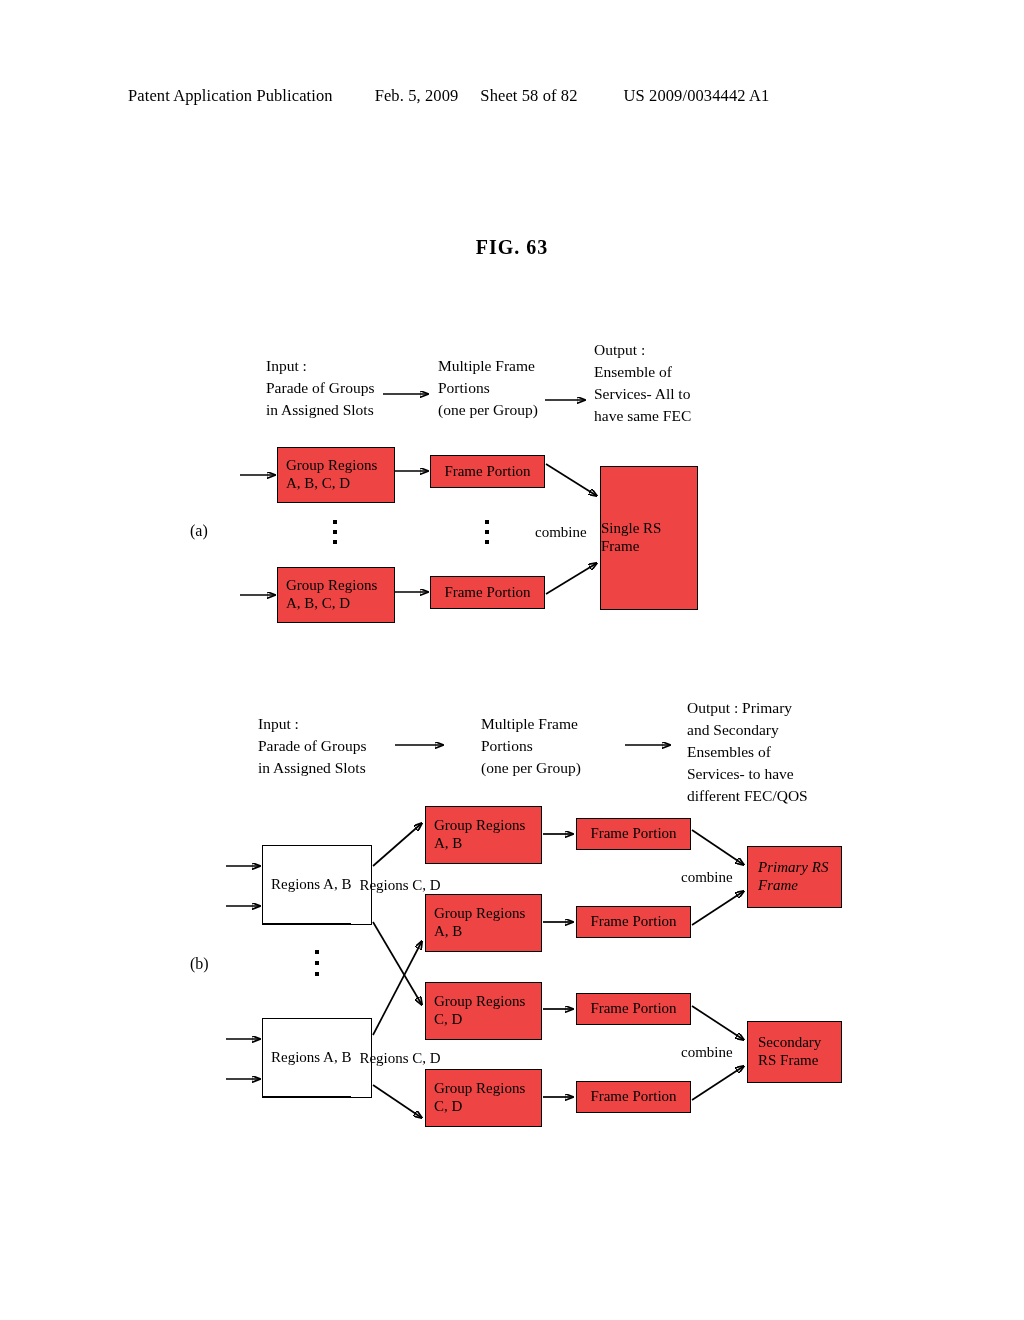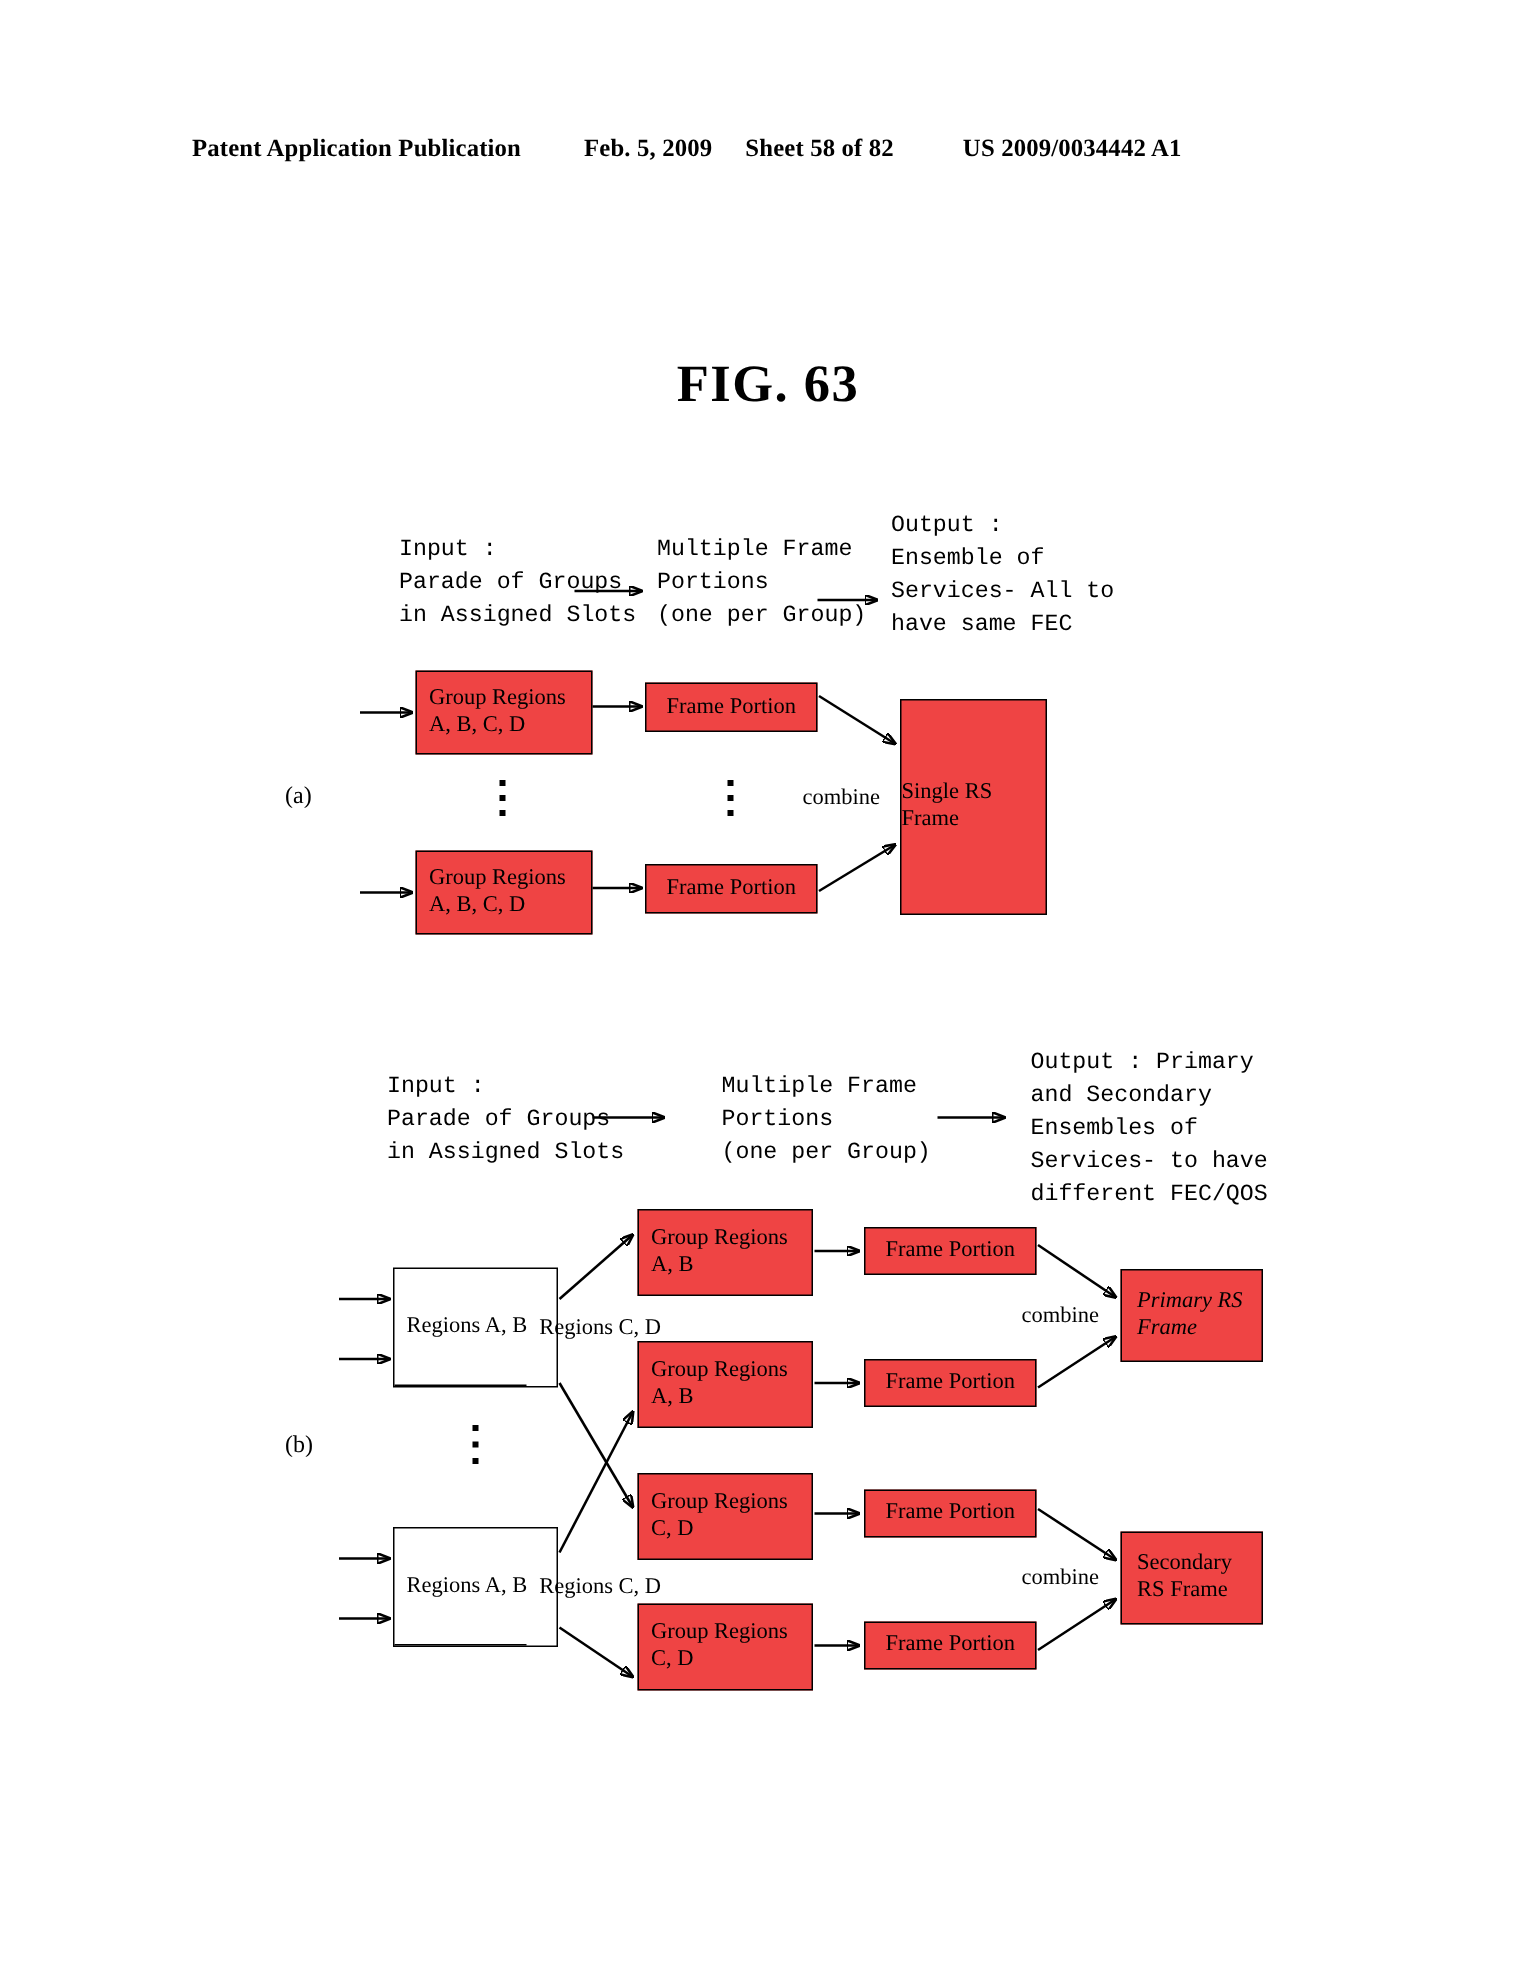--- a/index.html
+++ b/index.html
@@ -25,39 +25,39 @@
   }
 
   
   .pub-header {
     position: absolute;
     left: 128px;
     top: 86px;
     width: 768px;
     height: 26px;
     display: flex;
-    align-items: center;
-    font-weight: bold;
+    align-items: flex-start;
+    font-weight: normal;
     font-size: 16.5px;
     letter-spacing: 0.1px;
     white-space: nowrap;
   }
   .pub-header .h-pub    { }
   .pub-header .h-date   { margin-left: 42px; }
   .pub-header .h-sheet  { margin-left: 22px; }
   .pub-header .h-number { margin-left: 46px; }
 
   
   .fig-title {
     position: absolute;
     left: 0;
     top: 236px;
     width: 1024px;
     text-align: center;
-    font-size: 35px;
+    font-size: 20px;
     font-weight: bold;
     letter-spacing: 1px;
     font-family: "Liberation Serif", "DejaVu Serif", serif;
   }
 
   .box {
     position: absolute;
     box-sizing: border-box;
     border: 1.6px solid #000;
     background: #ef4444;
@@ -94,21 +94,20 @@
     white-space: nowrap;
   }
   .stackbox .half.top { border-bottom: 1.6px solid #000; }
 
   
   .captxt {
     position: absolute;
     font-size: 15.5px;
     line-height: 1.42;
     white-space: nowrap;
-    font-family: Liberation Mono, monospace;
   }
   .captxt .ln { display: block; }
 
   .sublabel {
     position: absolute;
     font-size: 16px;
   }
 
   .smalltxt {
     position: absolute;

